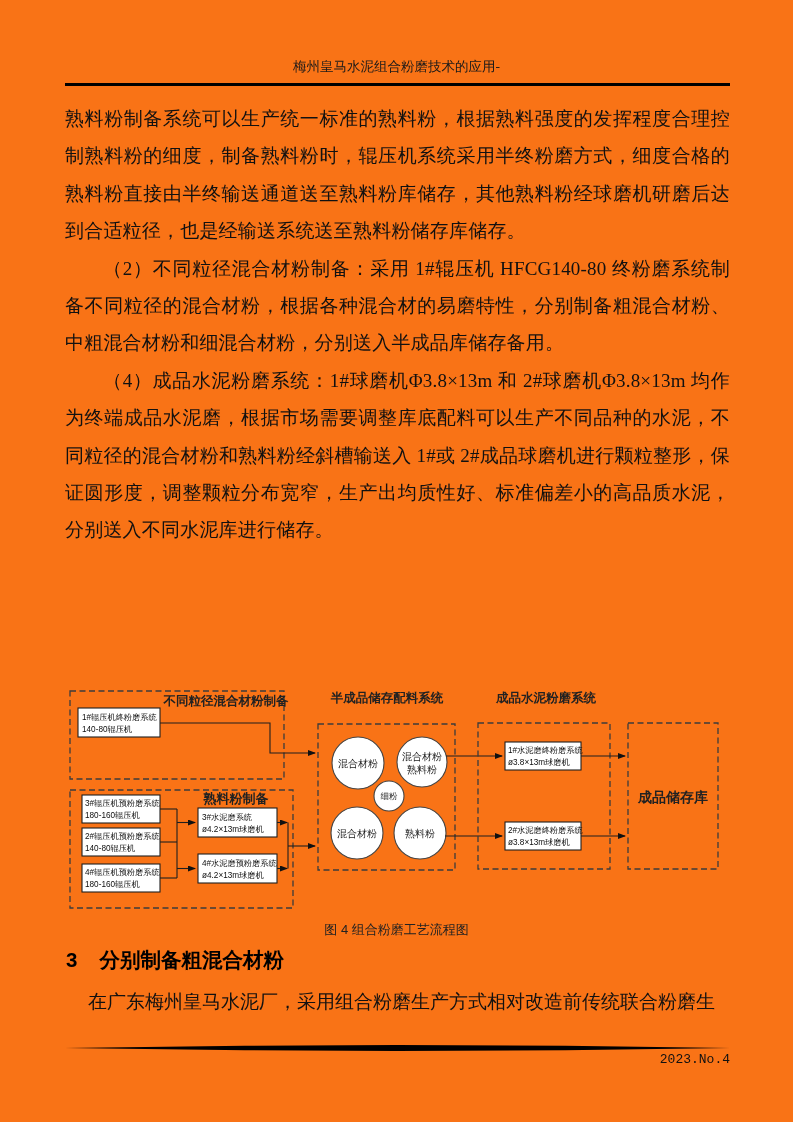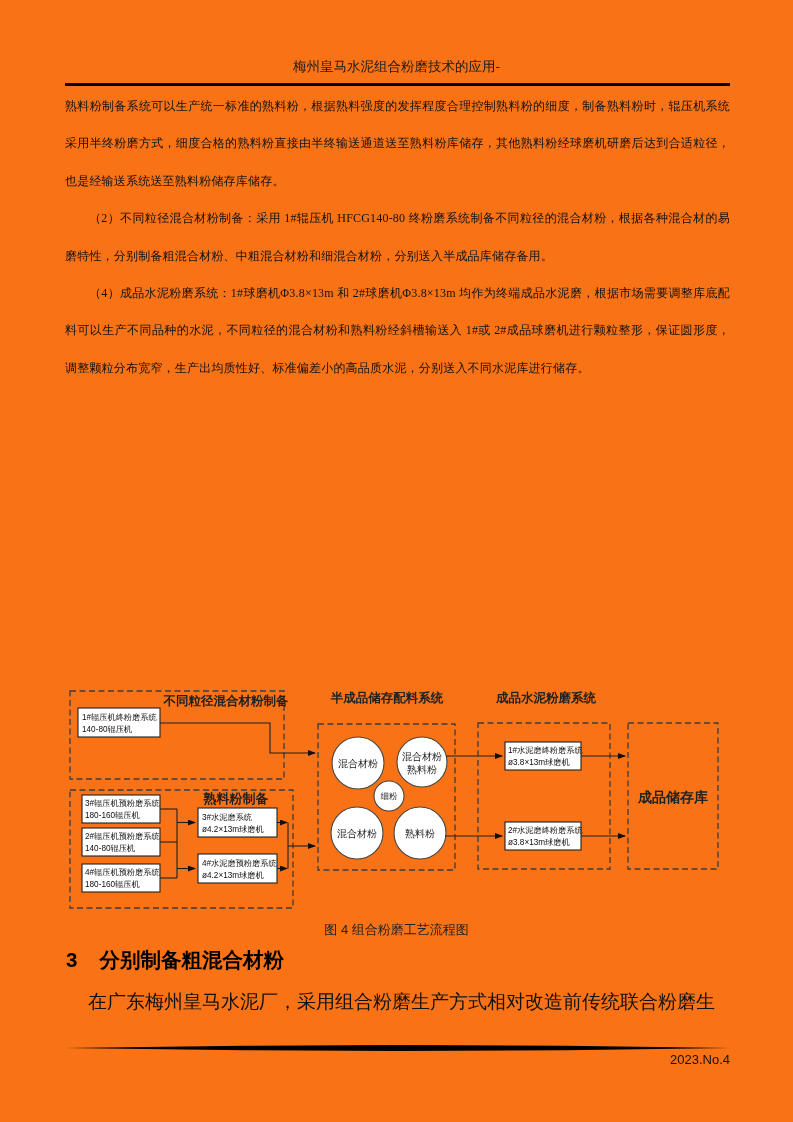--- a/index.html
+++ b/index.html
@@ -11,22 +11,22 @@
   }
   .header-title {
     position:absolute; top:58px; left:0; width:100%;
     text-align:center; font-size:13.5px; color:#1a1a1a;
   }
   .header-rule {
     position:absolute; top:83px; left:65px; width:665px; height:2.5px;
     background:#000;
   }
   .body-text {
-    position:absolute; top:88px; left:65px; width:665px;
-    font-size:12px; line-height:37.4px; text-align:justify;
+    position:absolute; top:100px; left:65px; width:665px;
+    font-size:19px; line-height:37.4px; text-align:justify;
     letter-spacing:0.2px;
   }
   .body-text p { margin:0; text-indent:2em; }
   .body-text p.no-indent { text-indent:0; }
   .figure-svg { position:absolute; top:686px; left:65px; }
   .fig-caption {
     position:absolute; top:921px; left:0; width:100%; text-align:center;
     font-family:"Liberation Sans","DejaVu Sans",sans-serif;
     font-size:13px; color:#222;
   }
@@ -41,21 +41,21 @@
     position:absolute; top:983px; left:50px; width:665px;
     font-size:19px; line-height:37.4px; text-indent:2em; text-align:justify;
   }
   .footer-rule { position:absolute; top:1045px; left:65px; }
   .footer-page {
     position:absolute; top:1052px; left:0; width:100%; text-align:right;
     font-family:"Liberation Sans","DejaVu Sans",sans-serif; font-size:13px;padding-left:17px;
   }
   .footer-issue {
     position:absolute; top:1052px; right:63px;
-    font-family:Liberation Sans, sans-serif; font-size:13px;
+    font-family:Liberation Mono, monospace; font-size:13px;
   }
   
   .dash { fill:none; stroke:#3c3c3c; stroke-width:1.3; stroke-dasharray:6 3.5; }
   .sbox { fill:#ffffff; stroke:#1f1f1f; stroke-width:1.1; }
   .circ { fill:#ffffff; stroke:#444; stroke-width:1.1; }
   .conn { fill:none; stroke:#1f1f1f; stroke-width:1.1; }
   .t-title {
     font-family:"Liberation Sans","DejaVu Sans",sans-serif;
     font-weight:bold; font-size:12.5px; fill:#222;
   }

